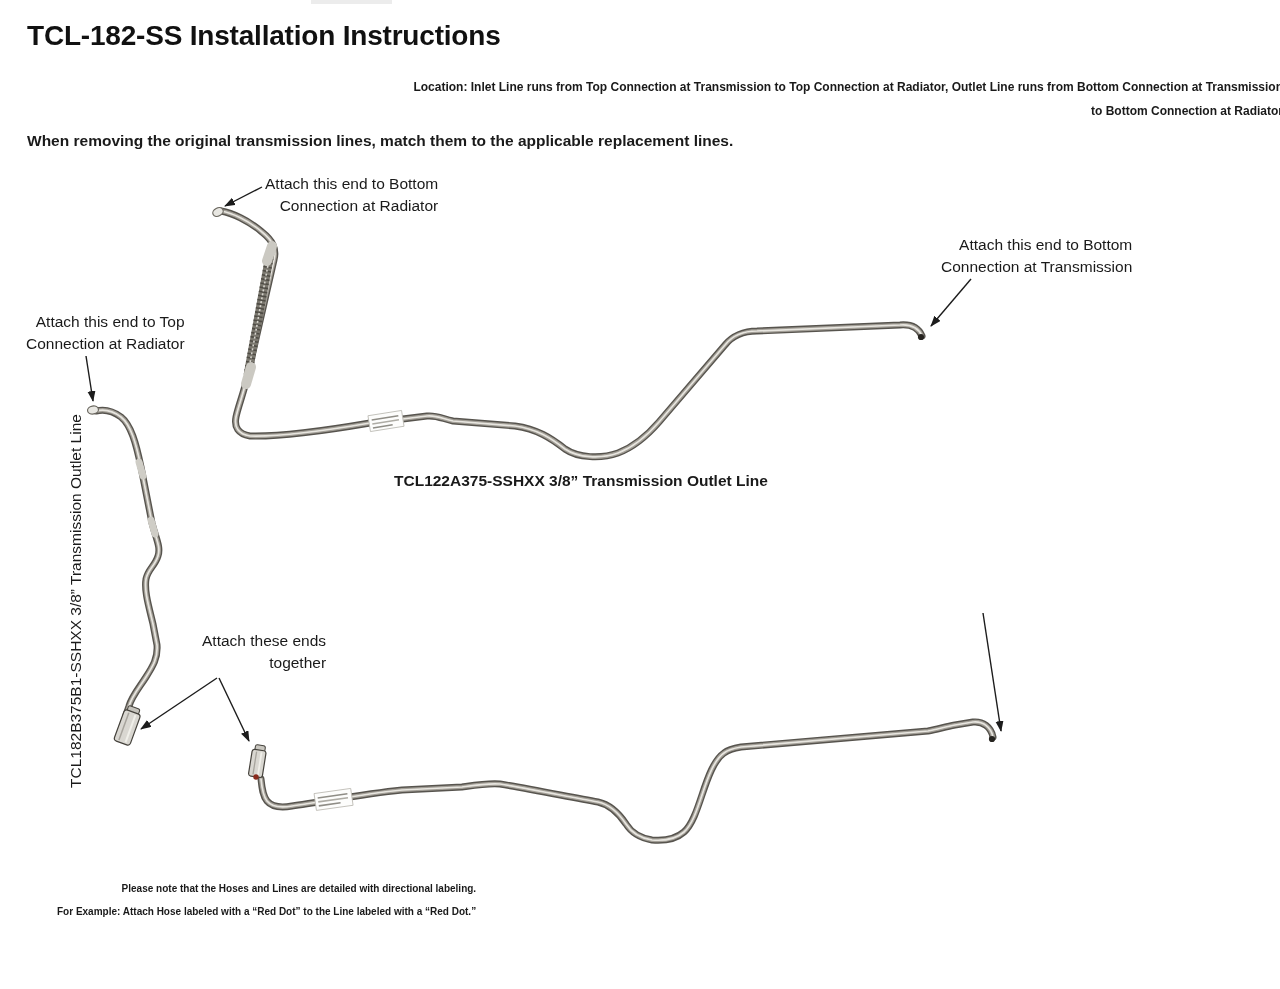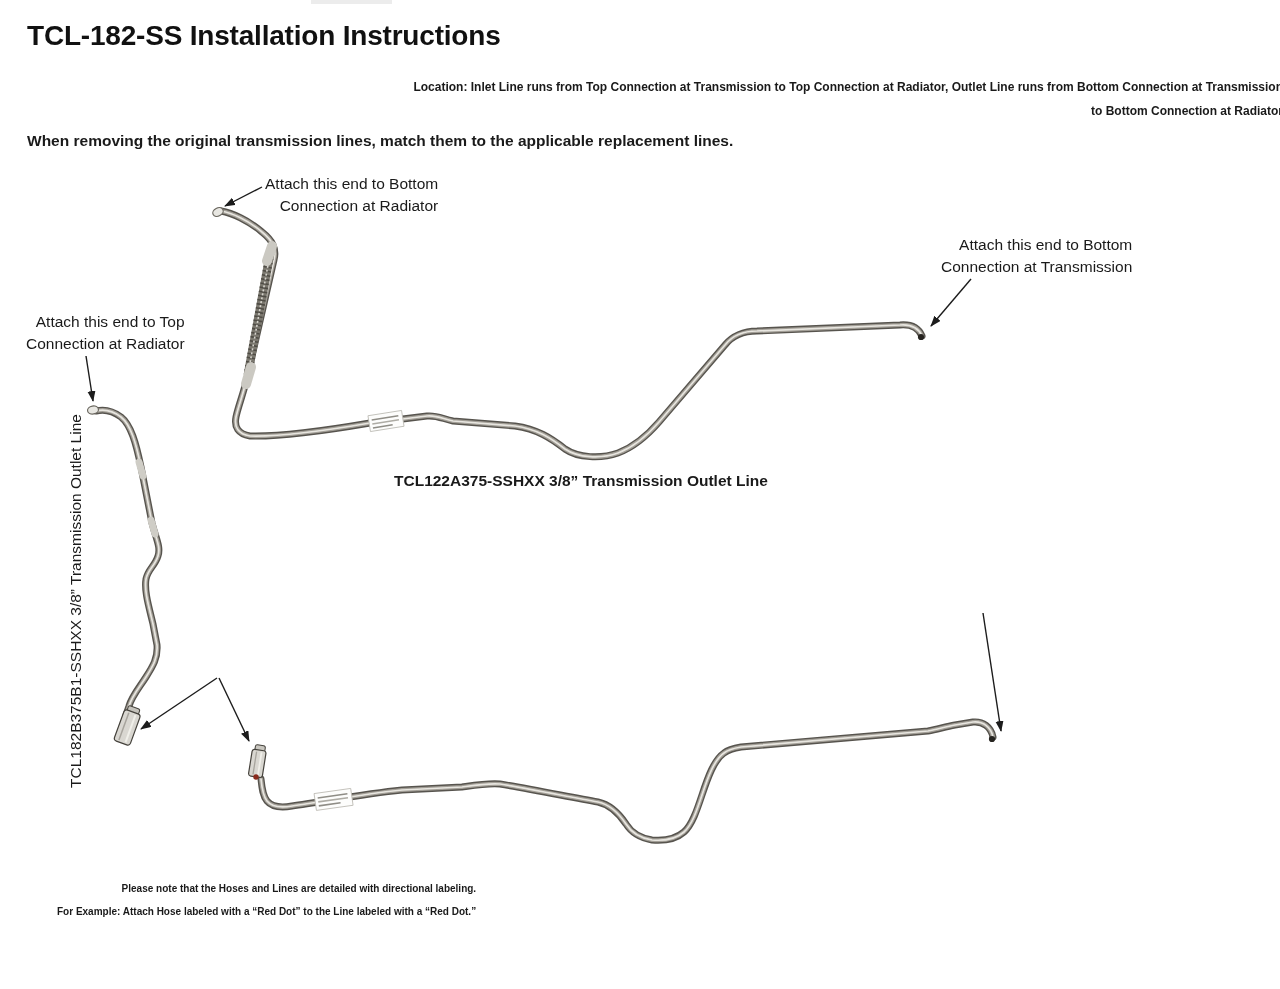--- a/index.html
+++ b/index.html
@@ -187,19 +187,21 @@
       <path class="arrow" marker-end="url(#ah)" d="M 983 613 L 1001 731"></path>
     </g>
   </svg>
 
   <p class="lbl" id="callout-bottom-radiator">Attach this end to Bottom
 Connection at Radiator</p>
   <p class="lbl" id="callout-bottom-transmission">Attach this end to Bottom
 Connection at Transmission</p>
   <p class="lbl" id="callout-top-radiator">Attach this end to Top
 Connection at Radiator</p>
+  <p class="lbl" id="callout-ends-together">Attach these ends
+together</p>
 
   <p class="lbl" id="part-label-outlet-left">TCL182B375B1-SSHXX 3/8” Transmission Outlet Line</p>
   <p class="lbl" id="part-label-outlet-upper">TCL122A375-SSHXX 3/8” Transmission Outlet Line</p>
 
   <p class="note">Please note that the Hoses and Lines are detailed with directional labeling.
 For Example: Attach Hose labeled with a “Red Dot” to the Line labeled with a “Red Dot.”</p>
 </div>
 
 </body></html>

